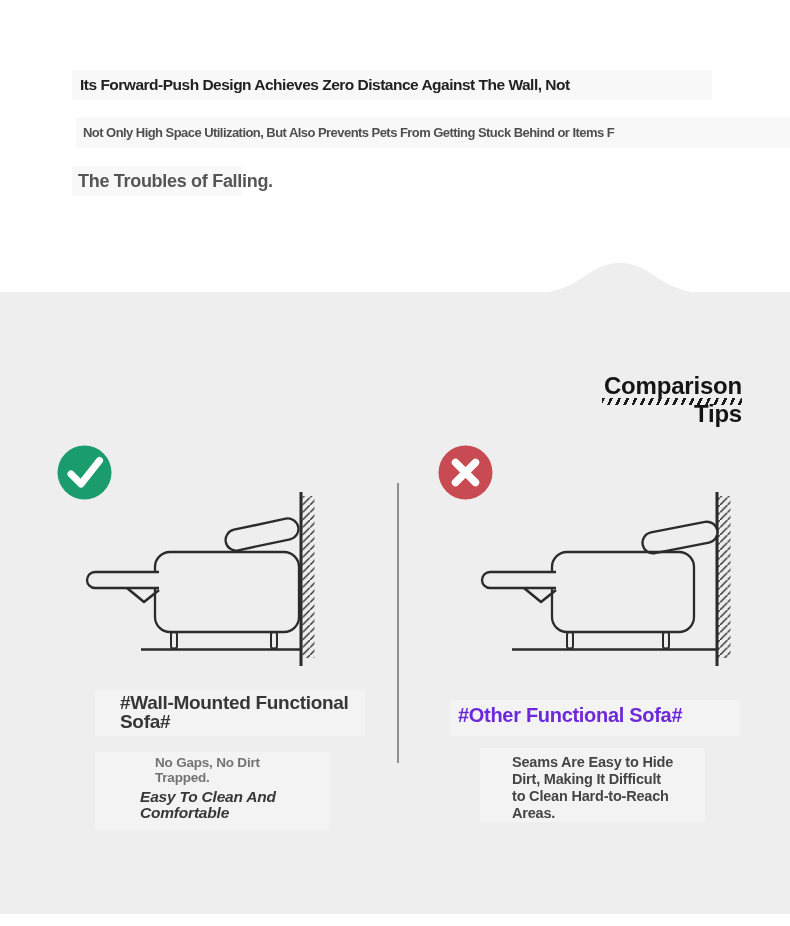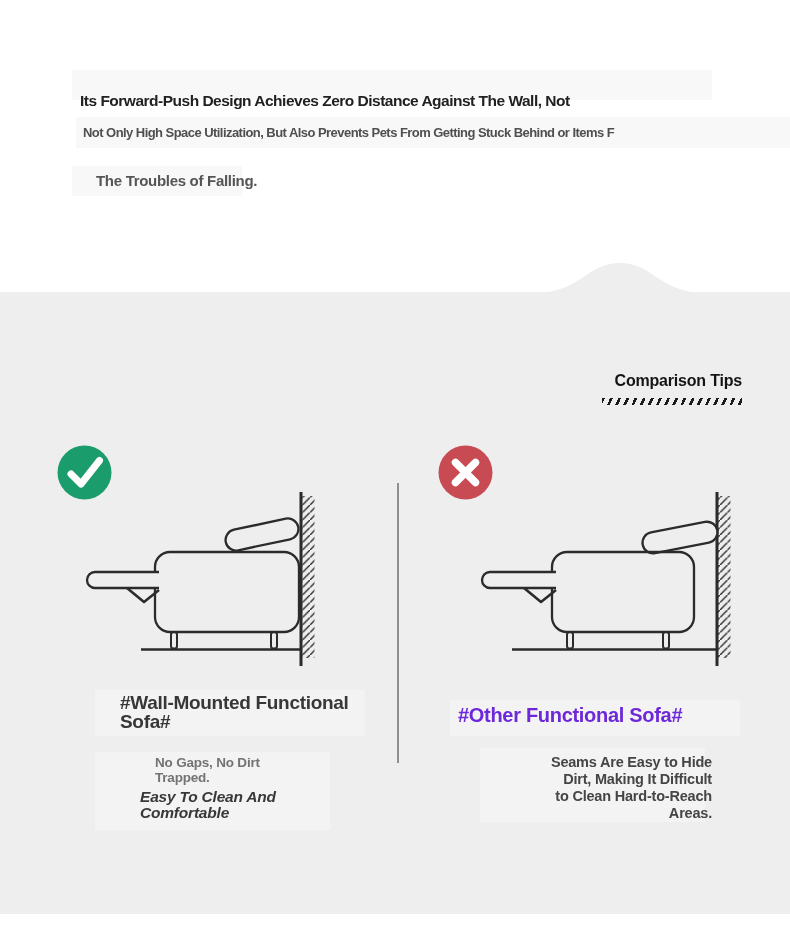--- a/index.html
+++ b/index.html
@@ -3,32 +3,32 @@
 <meta charset="utf-8">
 <style>
   html,body{margin:0;padding:0;}
   body{font-family:"Liberation Sans", sans-serif; background:#ffffff;}
   .stage{position:relative; width:790px; height:926px; background:#ffffff; overflow:hidden;}
 
   
   .ghost{position:absolute; background:#f8f8f8;}
   .hline{position:absolute; white-space:nowrap; overflow:hidden;}
   .hline1{left:80px; top:70px; width:710px; height:30px; line-height:30px;
-          font-size:15.5px; font-weight:700; color:#212121; letter-spacing:-0.5px;margin-top:16px;}
+          font-size:15.5px; font-weight:700; color:#212121; letter-spacing:-0.5px;}
   .hline2{left:83px; top:117px; width:707px; height:31px; line-height:31px;
           font-size:13px; font-weight:700; color:#4f4f4f; letter-spacing:-0.55px;}
-  .hline3{left:96px; top:166px; width:260px; height:30px; line-height:30px;
-          font-size:15px; font-weight:700; color:#555555; letter-spacing:-0.3px;}
+  .hline3{left:78px; top:166px; width:260px; height:30px; line-height:30px;
+          font-size:18px; font-weight:700; color:#555555; letter-spacing:-0.3px;}
 
   
   .gray-section{position:absolute; left:0; top:292px; width:790px; height:622px; background:#eeeeee;}
   .bump{position:absolute; left:540px; top:260px; width:160px; height:33px;}
 
   .tips-heading{position:absolute; left:562px; top:372px; width:180px; height:24px;
-    text-align:right; font-size:16px; font-weight:700; color:#141414; letter-spacing:-0.2px;}
+    text-align:right; font-size:24px; font-weight:700; color:#141414; letter-spacing:-0.2px;}
   .tips-underline{position:absolute; left:602px; top:398px; width:140px; height:7px;
     background:repeating-linear-gradient(115deg, #1a1a1a 0 2.6px, rgba(0,0,0,0) 2.6px 7.4px);}
 
   .badge{position:absolute; width:55px; height:55px;}
   .badge-good{left:57px; top:445px;}
   .badge-bad{left:438px; top:445px;}
 
   .sofa-svg{position:absolute;}
   .sofa-good{left:40px; top:430px; width:340px; height:250px;}
   .sofa-bad{left:420px; top:430px; width:370px; height:250px;}
@@ -39,21 +39,21 @@
   .cap{position:absolute; font-weight:700; white-space:pre-line;}
   .good-title{left:120px; top:694px; width:260px; font-size:19px; line-height:18.5px;
               color:#373737; letter-spacing:-0.3px;}
   .good-note{left:155px; top:756px; width:150px; font-size:13.5px; line-height:14.5px;
              color:#737373; letter-spacing:-0.2px;}
   .good-highlight{left:140px; top:789px; width:170px; font-size:15.5px; line-height:15.8px;
              color:#383838; letter-spacing:-0.2px;font-style:italic;}
   .bad-title{left:458px; top:705px; width:280px; font-size:20px; line-height:20px;
              color:#6d28d9; letter-spacing:-0.3px;}
   .bad-note{left:512px; top:754px; width:200px; font-size:14.5px; line-height:17px;
-            color:#454545; letter-spacing:-0.2px;text-align:right;}
+            color:#454545; letter-spacing:-0.2px;}
 </style>
 </head>
 <body>
 
 <div class="stage">
 
   <div class="ghost" style="left:72px;top:70px;width:640px;height:30px;"></div>
   <div class="ghost" style="left:76px;top:117px;width:714px;height:31px;"></div>
   <div class="ghost" style="left:72px;top:166px;width:170px;height:30px;"></div>
   <div class="hline hline1">Its Forward-Push Design Achieves Zero Distance Against The Wall, Not</div>

